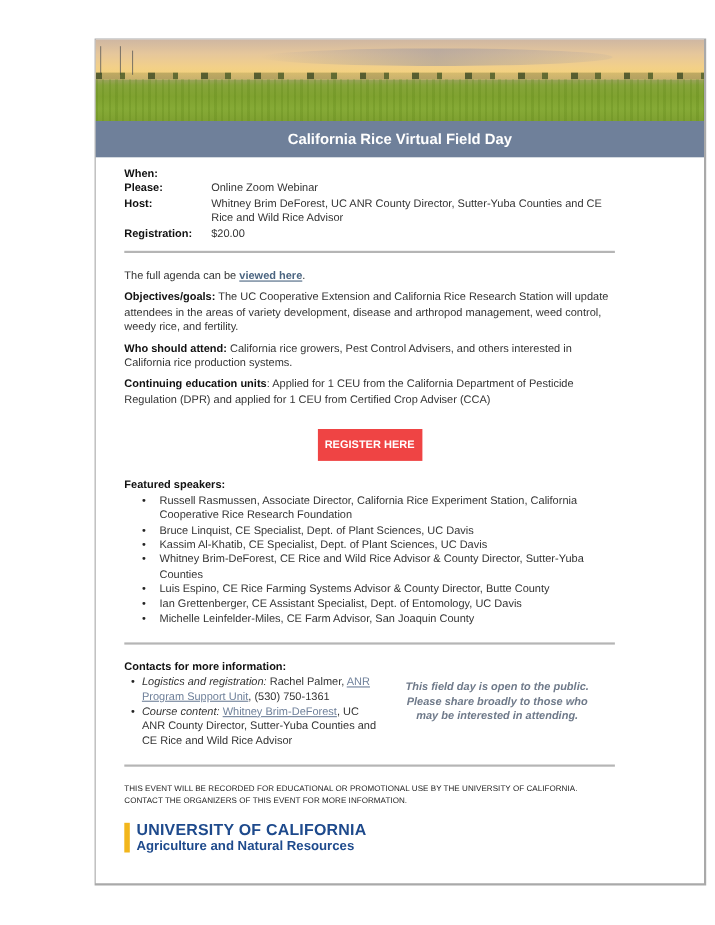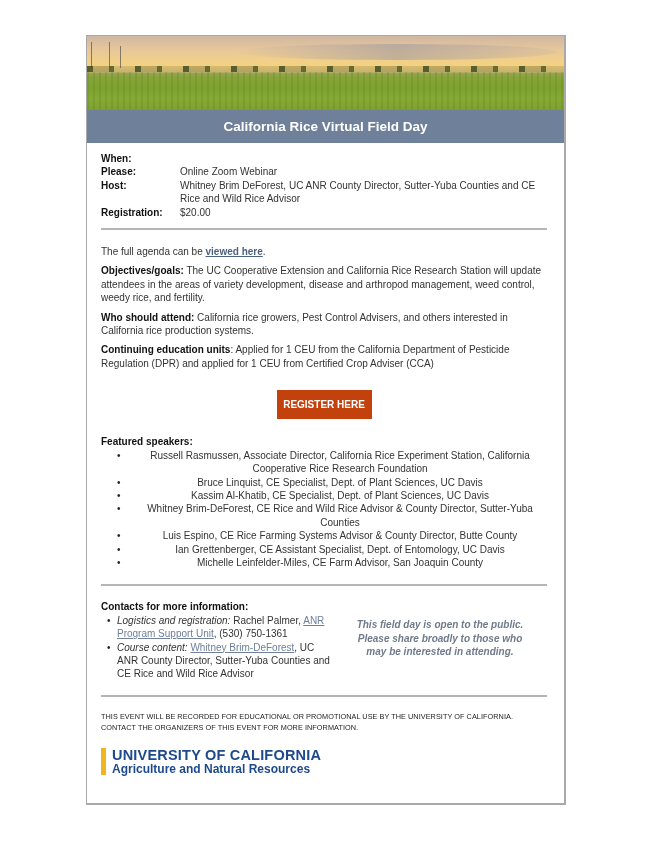--- a/index.html
+++ b/index.html
@@ -1,20 +1,20 @@
 <!DOCTYPE html>
 <html><head>
   <meta charset="utf-8">
   <style>
     * { box-sizing: border-box; margin: 0; padding: 0; }
     html, body { width: 650px; height: 841px; background: #ffffff; overflow: hidden; }
     body { font-family: "Liberation Sans", "DejaVu Sans", sans-serif; color: #333; position: relative; }
 
     .frame {
-      position: absolute; left: 86px; top: 35px; width: 480px; height: 770px;
+      position: absolute; left: 86px; top: 35px; width: 556px; height: 770px;
       border: 1px solid #a9a9a9; border-right-width: 2px; border-bottom-width: 2px;
       background: #fff;
     }
 
     .banner {
       position: absolute; left: 0; top: 0; width: 100%; height: 74px; overflow: hidden;
       background: linear-gradient(180deg,
         #cfb7a2 0%, #e6c79b 18%, #f1cf8b 32%, #f4d27e 42%, #e8c87e 48%,
         #98a258 50%, #86a43a 56%, #7fa22f 70%, #86aa36 85%, #7ea030 100%);
     }
@@ -33,42 +33,42 @@
       background: repeating-linear-gradient(90deg, rgba(90,130,20,0.25) 0 2px, rgba(0,0,0,0) 2px 6px);
     }
     .banner .pole { position: absolute; top: 6px; width: 1px; height: 26px; background: #555; opacity: 0.7; }
 
     .title-bar {
       position: absolute; left: 0; top: 74px; width: 100%; height: 33px;
       background: #6f809a; color: #fff; font-weight: bold; font-size: 13.5px;
       display: flex; align-items: center; justify-content: center;
     }
 
-    .content { position: absolute; left: 14px; top: 116px; width: 446px; font-size: 10px; line-height: 13.4px; }
+    .content { position: absolute; left: 26px; top: 116px; width: 446px; font-size: 10px; line-height: 13.4px; }
 
     .info-row { display: flex; }
     .info-label { width: 79px; flex-shrink: 0; font-weight: bold; color: #111; }
     .info-value { flex: 1; color: #333; }
 
     .divider { height: 0; border-top: 2px solid #b5b5b5; margin: 0; }
 
     p.para { margin-bottom: 6px; color: #333; }
     p.para b { color: #111; }
     a.link { color: #4a6480; text-decoration: underline; }
     a.link.bold { font-weight: bold; }
 
     .register-wrap { display: flex; justify-content: center; }
     .register-btn {
-      width: 95px; height: 29px; background: #c2410c; color: #fff;
+      width: 95px; height: 29px; background: #ef4444; color: #fff;
       font-weight: bold; font-size: 10px; display: flex; align-items: center; justify-content: center;
       border: none; cursor: pointer;
     }
 
     .section-heading { font-weight: bold; color: #111; }
-    ul.speakers { list-style: none; padding-left: 16px; text-align: center; }
+    ul.speakers { list-style: none; padding-left: 16px; }
     ul.speakers li { position: relative; padding-left: 16px; color: #333; }
     ul.speakers li::before { content: "\2022"; position: absolute; left: 0; top: 0; color: #222; }
 
     .contacts { display: flex; }
     .contacts-left { width: 232px; }
     .contacts-right { flex: 1; display: flex; align-items: flex-start; justify-content: center; padding-top: 18px; }
     ul.contact-list { list-style: none; padding-left: 6px; }
     ul.contact-list li { position: relative; padding-left: 10px; color: #333; }
     ul.contact-list li::before { content: "\2022"; position: absolute; left: 0; top: 0; color: #222; }
     ul.contact-list i { color: #333; }

